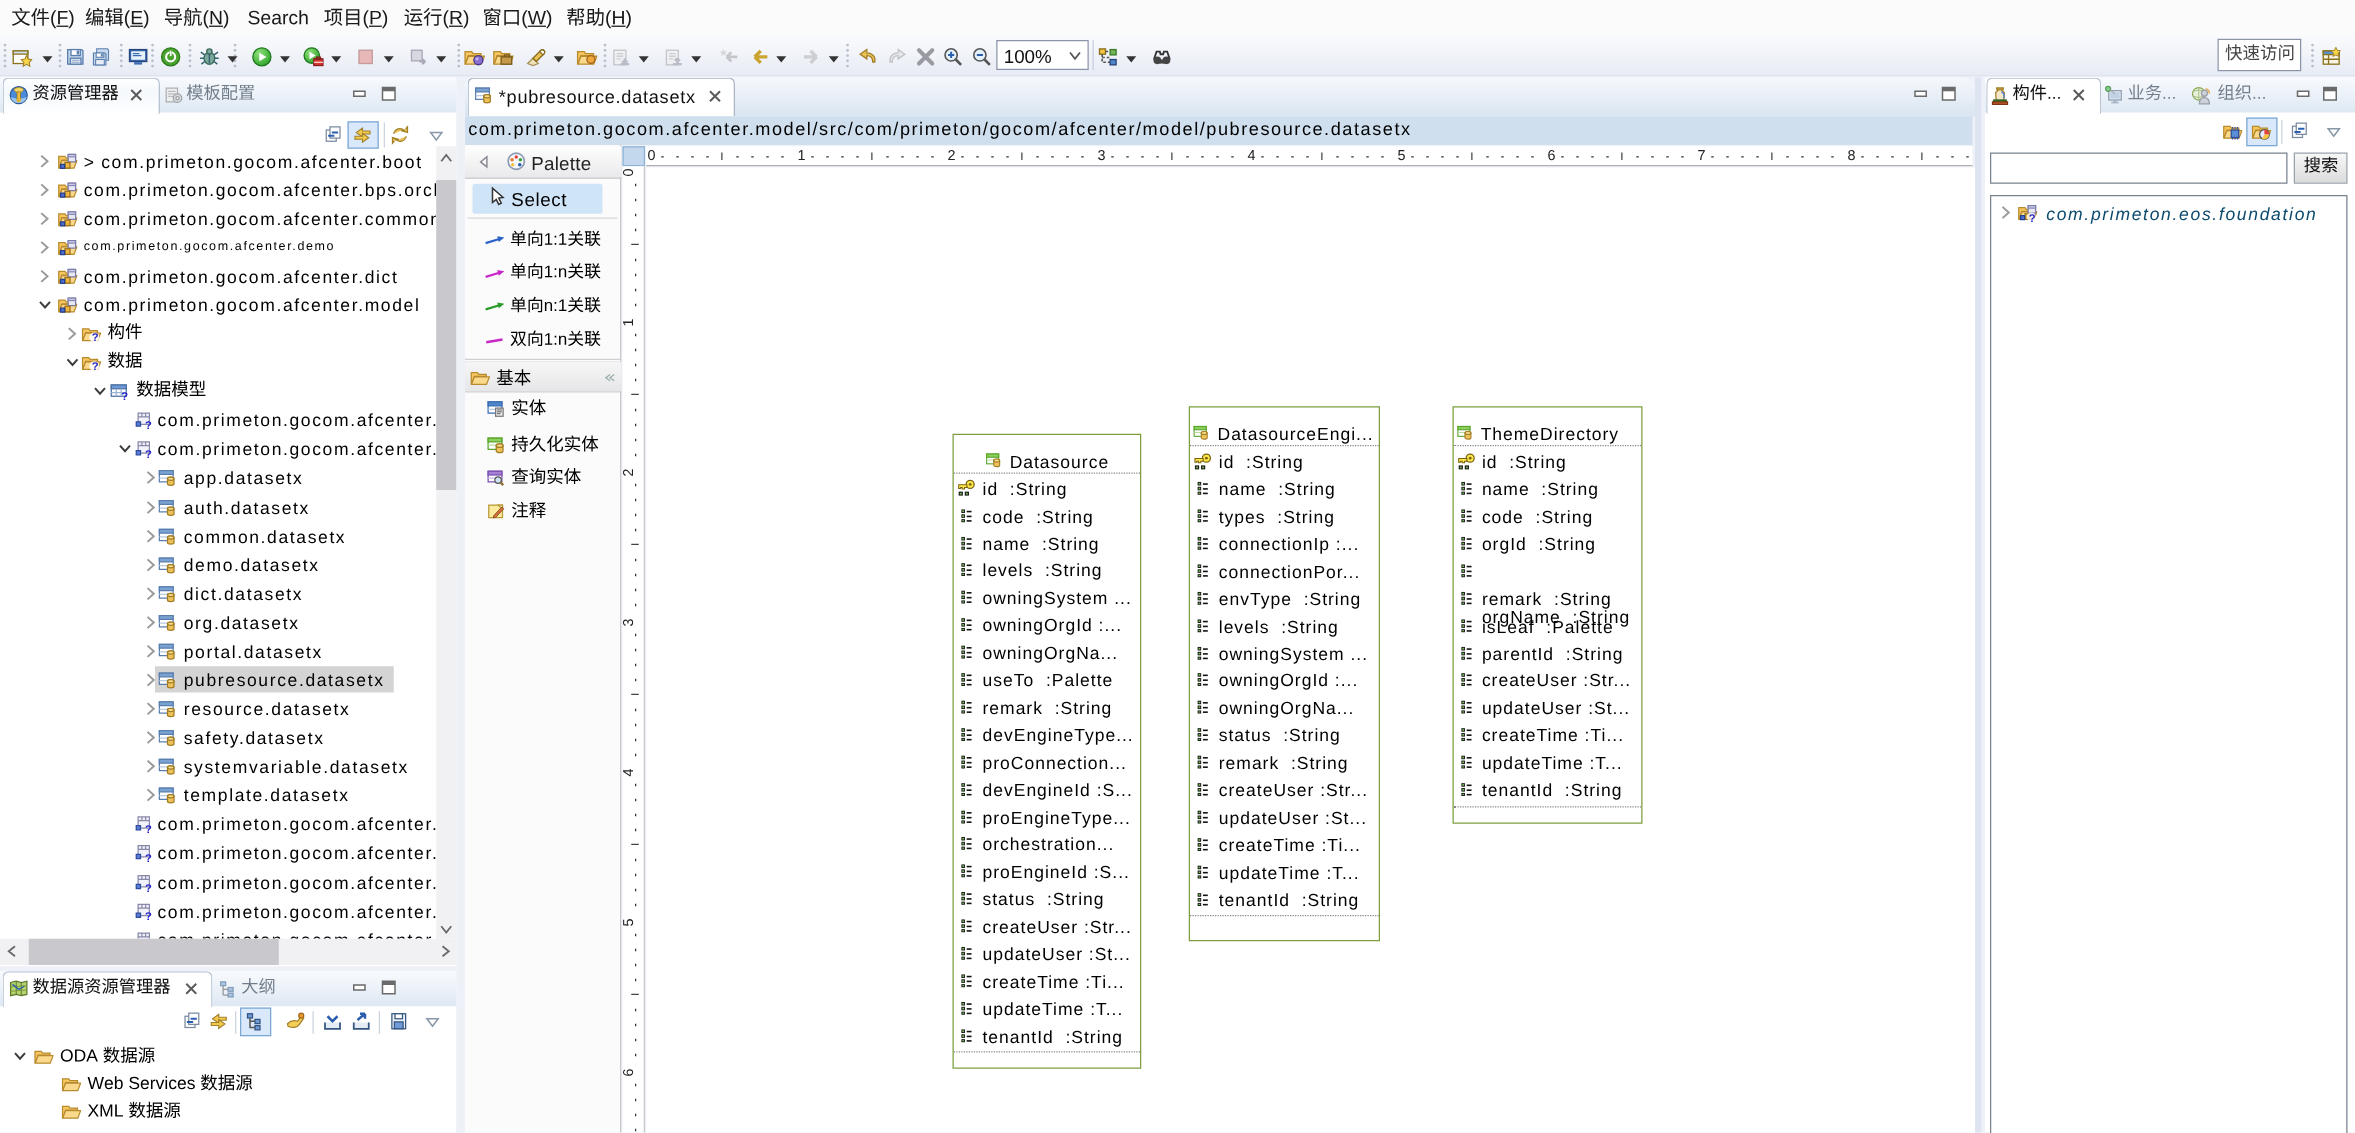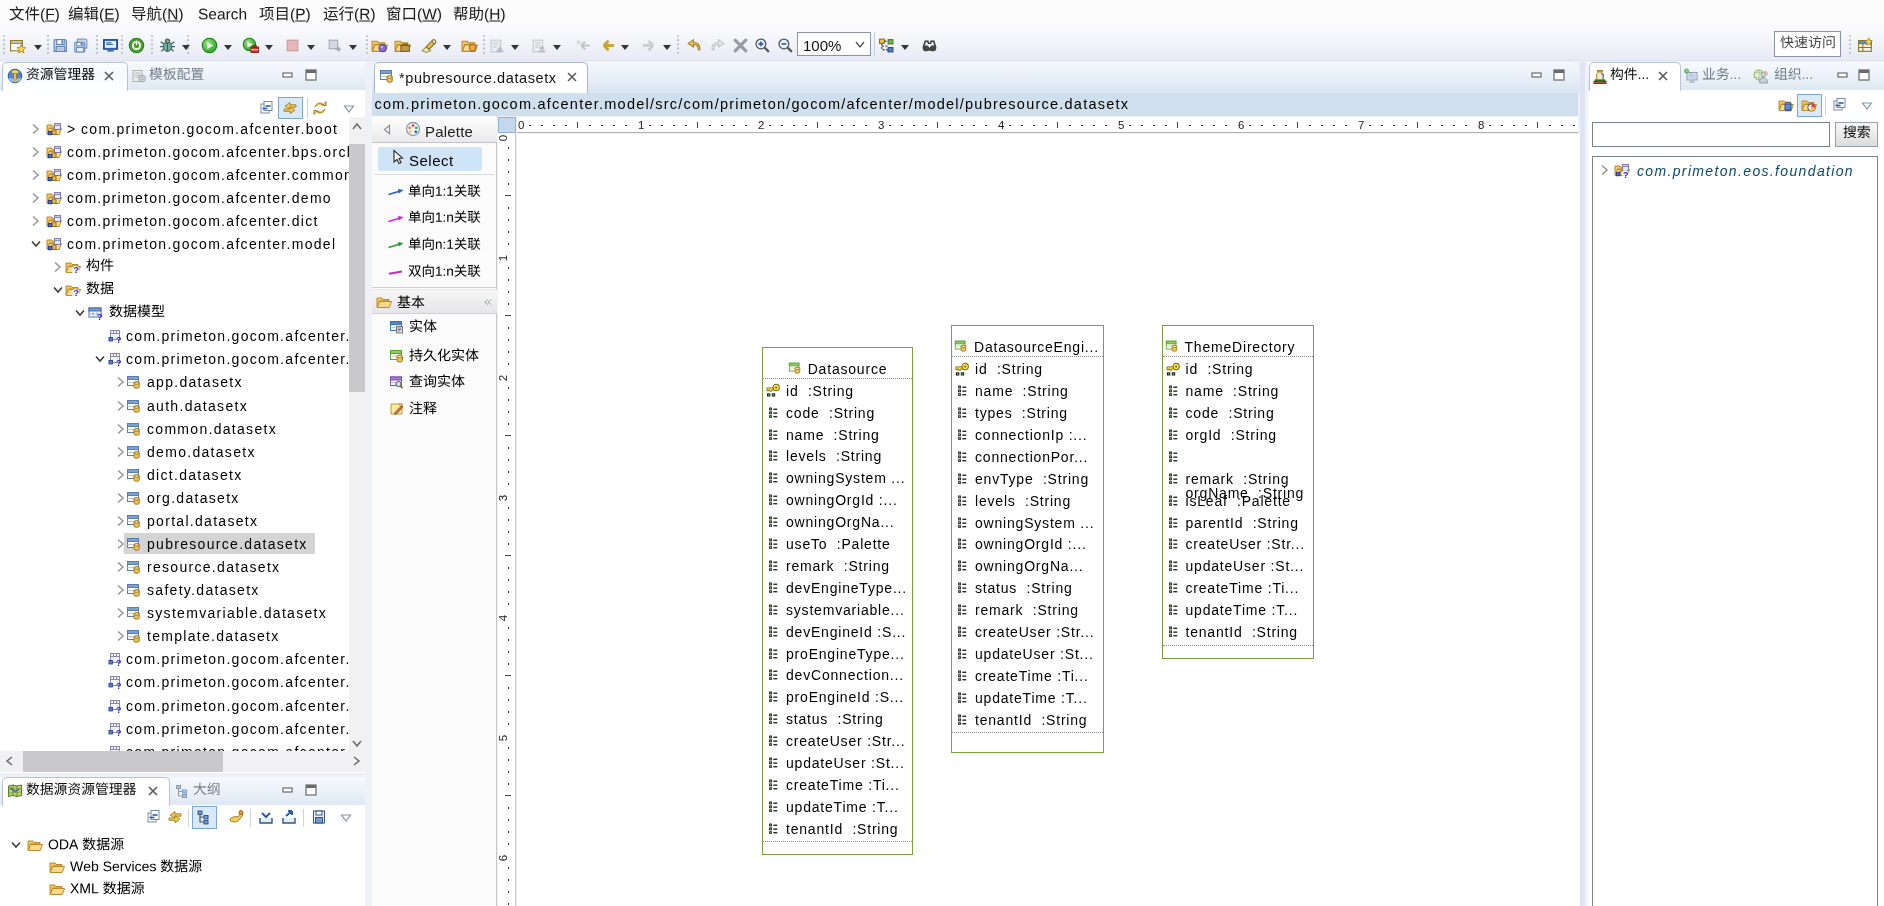--- a/index.html
+++ b/index.html
@@ -471,21 +471,21 @@
       <path d="M5 3.5 L10 8 L5 12.5" fill="none" stroke="#9a9a9a" stroke-width="1.6"></path>
     </svg>
     <svg style="position:absolute;left:46px;top:72.78px" width="16" height="16" viewBox="0 0 16 16">
       <path d="M1 4 L6 4 L7 5.5 L13 5.5 L13 7 L3.5 7 L1.5 13 L1 13 Z" fill="#f7c65e" stroke="#b88b2e" stroke-width="1"></path>
       <path d="M3.5 7.5 L15.5 7.5 L13.2 13.5 L1.2 13.5 Z" fill="#fbd98c" stroke="#b88b2e" stroke-width="1"></path>
       <rect x="8.5" y="2.5" width="6" height="6" fill="#e7e8f4" stroke="#7a7aa8"></rect>
       <path d="M8.5 2.5 h6 v2 h-6 z" fill="#c9cbe8" stroke="#7a7aa8" stroke-width="0.8"></path>
       <rect x="6" y="9" width="4" height="4.5" fill="#efb83c" stroke="#9a6d1d"></rect>
       <rect x="2.5" y="10.5" width="3.2" height="3.2" fill="#4d6fd0" stroke="#27418f"></rect>
     </svg>
-    <div style="position:absolute;left:67px;top:71.78px;font-size:14px;color:#000;letter-spacing:1.3px;white-space:pre;line-height:18px;">com.primeton.gocom.afcenter.demo</div>
+    <div style="position:absolute;left:67px;top:71.78px;font-size:10px;color:#000;letter-spacing:1.3px;white-space:pre;line-height:18px;">com.primeton.gocom.afcenter.demo</div>
     <svg style="position:absolute;left:28px;top:95.85999999999999px" width="16" height="16" viewBox="0 0 16 16">
       <path d="M5 3.5 L10 8 L5 12.5" fill="none" stroke="#9a9a9a" stroke-width="1.6"></path>
     </svg>
     <svg style="position:absolute;left:46px;top:95.85999999999999px" width="16" height="16" viewBox="0 0 16 16">
       <path d="M1 4 L6 4 L7 5.5 L13 5.5 L13 7 L3.5 7 L1.5 13 L1 13 Z" fill="#f7c65e" stroke="#b88b2e" stroke-width="1"></path>
       <path d="M3.5 7.5 L15.5 7.5 L13.2 13.5 L1.2 13.5 Z" fill="#fbd98c" stroke="#b88b2e" stroke-width="1"></path>
       <rect x="8.5" y="2.5" width="6" height="6" fill="#e7e8f4" stroke="#7a7aa8"></rect>
       <path d="M8.5 2.5 h6 v2 h-6 z" fill="#c9cbe8" stroke="#7a7aa8" stroke-width="0.8"></path>
       <rect x="6" y="9" width="4" height="4.5" fill="#efb83c" stroke="#9a6d1d"></rect>
       <rect x="2.5" y="10.5" width="3.2" height="3.2" fill="#4d6fd0" stroke="#27418f"></rect>
@@ -1396,21 +1396,21 @@
       <rect x="9" y="3" width="5.5" height="1.8"></rect>
       <rect x="9" y="8.5" width="5.5" height="1.8"></rect>
       <rect x="9" y="13.6" width="5.5" height="1.8"></rect>
     </g>
     <g fill="#74b356">
       <rect x="4" y="2.5" width="2" height="2"></rect>
       <rect x="4" y="8" width="2" height="2"></rect>
       <rect x="4" y="13.5" width="2" height="1.5"></rect>
     </g>
   </svg>
-<div style="position:absolute;left:786px;top:600.7px;font-size:14px;color:#000;letter-spacing:0.8px;white-space:pre;line-height:18px;">systemvariable...</div>
+<div style="position:absolute;left:786px;top:600.7px;font-size:14px;color:#000;letter-spacing:0.8px;white-space:pre;line-height:18px;">proConnection...</div>
 <svg style="position:absolute;left:767px;top:623.5999999999999px" width="12" height="15" viewBox="0 0 17 17">
     <g fill="#111">
       <rect x="3" y="1.5" width="4" height="4"></rect>
       <rect x="3" y="7" width="4" height="4"></rect>
       <rect x="3" y="12.5" width="4" height="3.5"></rect>
       <rect x="9" y="3" width="5.5" height="1.8"></rect>
       <rect x="9" y="8.5" width="5.5" height="1.8"></rect>
       <rect x="9" y="13.6" width="5.5" height="1.8"></rect>
     </g>
     <g fill="#74b356">
@@ -1444,21 +1444,21 @@
       <rect x="9" y="3" width="5.5" height="1.8"></rect>
       <rect x="9" y="8.5" width="5.5" height="1.8"></rect>
       <rect x="9" y="13.6" width="5.5" height="1.8"></rect>
     </g>
     <g fill="#74b356">
       <rect x="4" y="2.5" width="2" height="2"></rect>
       <rect x="4" y="8" width="2" height="2"></rect>
       <rect x="4" y="13.5" width="2" height="1.5"></rect>
     </g>
   </svg>
-<div style="position:absolute;left:786px;top:666.4px;font-size:14px;color:#000;letter-spacing:0.8px;white-space:pre;line-height:18px;">devConnection...</div>
+<div style="position:absolute;left:786px;top:666.4px;font-size:14px;color:#000;letter-spacing:0.8px;white-space:pre;line-height:18px;">orchestration...</div>
 <svg style="position:absolute;left:767px;top:689.3px" width="12" height="15" viewBox="0 0 17 17">
     <g fill="#111">
       <rect x="3" y="1.5" width="4" height="4"></rect>
       <rect x="3" y="7" width="4" height="4"></rect>
       <rect x="3" y="12.5" width="4" height="3.5"></rect>
       <rect x="9" y="3" width="5.5" height="1.8"></rect>
       <rect x="9" y="8.5" width="5.5" height="1.8"></rect>
       <rect x="9" y="13.6" width="5.5" height="1.8"></rect>
     </g>
     <g fill="#74b356">

